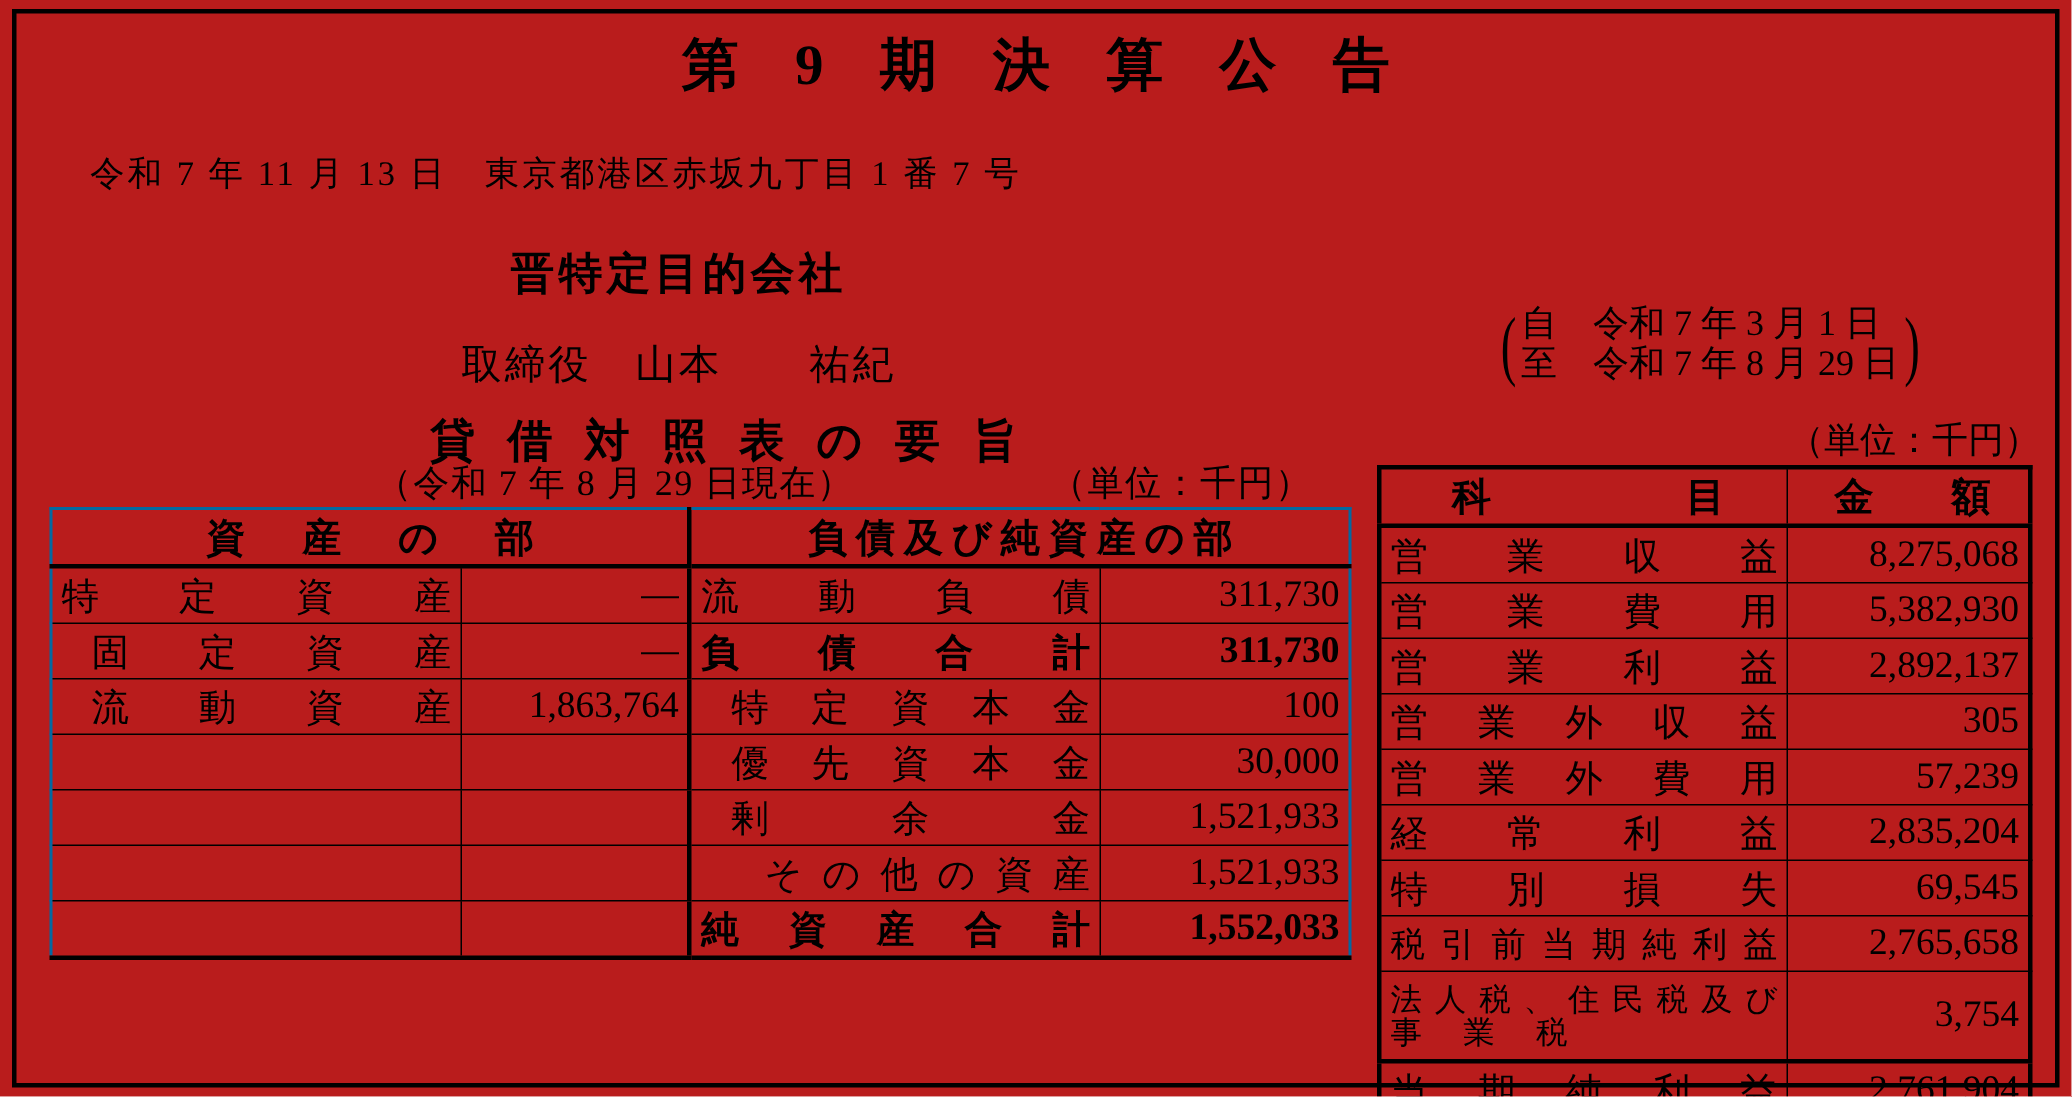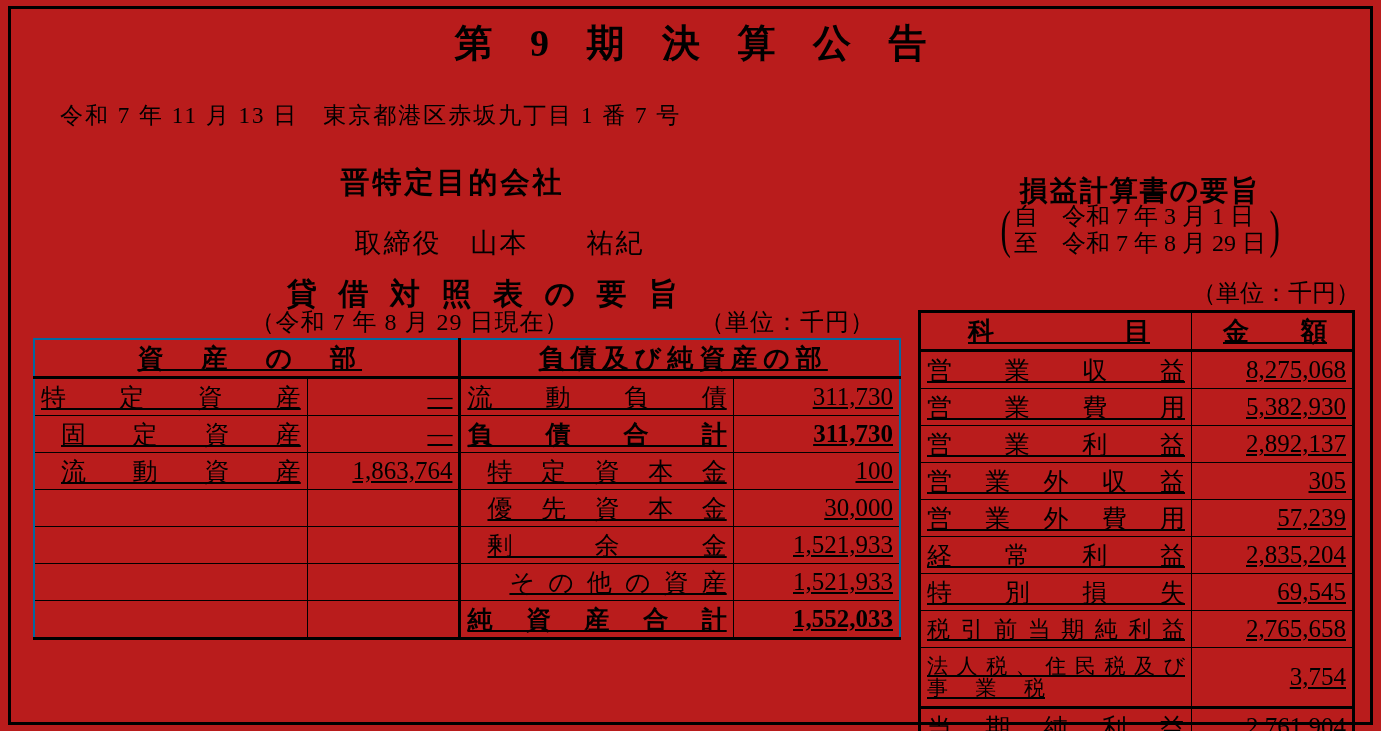--- a/index.html
+++ b/index.html
@@ -64,21 +64,20 @@
   }
   .officer {
     position: absolute;
     left: 0;
     top: 225px;
     width: 905px;
     text-align: center;
     font-size: 27px;
     letter-spacing: 2px;
     white-space: nowrap;
-    padding-left: 47px;
   }
 
   
   .bs-heading {
     position: absolute;
     left: 30px;
     top: 274px;
     width: 905px;
     text-align: center;
     font-size: 30px;
@@ -170,21 +169,20 @@
     width: 434px;
     border: 3px solid #000;
   }
   td {
     border: 1px solid #000;
     font-size: 25px;
     padding: 0 6px;
     height: 36px;
     white-space: nowrap;
     overflow: hidden;
-    text-decoration: underline;
   }
   .hdr {
     font-weight: bold;
     text-align: center;
     letter-spacing: 6px;
     text-indent: 6px;
     font-size: 26px;
   }
   .lbl {
     letter-spacing: 0;
@@ -215,21 +213,20 @@
 <div class="page">
   <div class="outer-frame"></div>
 
   <div class="title">第 9 期 決 算 公 告</div>
 
   <div class="dateline">令和 7 年 11 月 13 日　東京都港区赤坂九丁目 1 番 7 号</div>
 
   <div class="company">晋特定目的会社</div>
   <div class="officer">取締役　山本　　祐紀</div>
 
-  <div class="pl-heading">損益計算書の要旨</div>
   <div class="pl-period">
     <span class="par">(</span><span class="rows"><span>自　令和 7 年 3 月 1 日</span><br><span>至　令和 7 年 8 月 29 日</span></span><span class="par">)</span>
   </div>
   <div class="pl-unit">（単位：千円）</div>
 
   <div class="bs-heading">貸 借 対 照 表 の 要 旨</div>
   <div class="bs-subheading">（令和 7 年 8 月 29 日現在）</div>
   <div class="bs-unit">（単位：千円）</div>
 
   <table class="bs-table">

